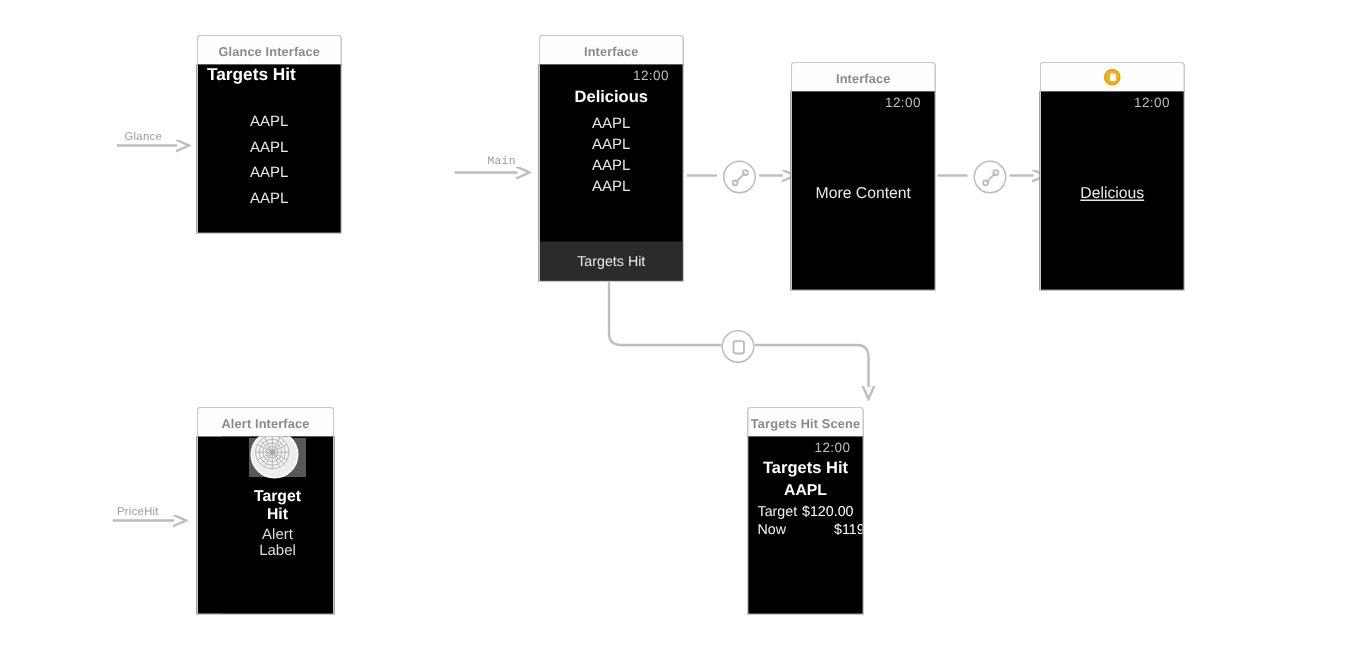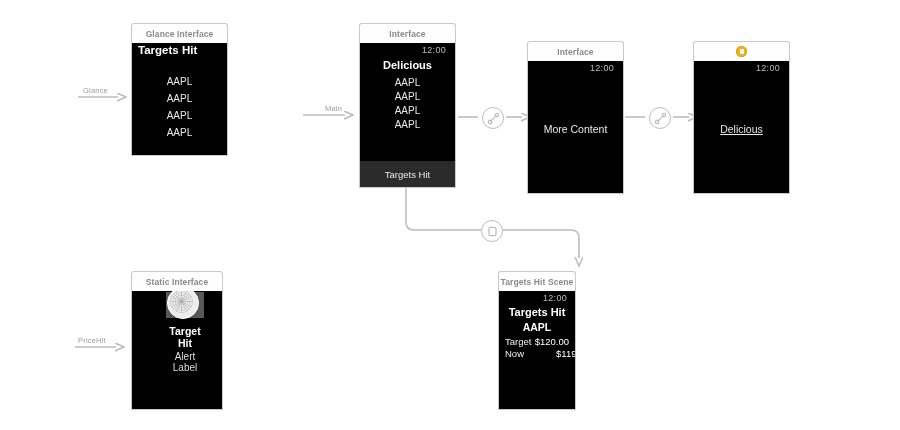--- a/index.html
+++ b/index.html
@@ -123,21 +123,21 @@
       <path d="M673,117 L689,117" marker-end="url(#ah)"></path>
 
       <path d="M75,347 L116,347" marker-end="url(#ah)"></path>
 
       <path d="M406,188 L406,222 Q406,230 414,230 L481,230"></path>
       <path d="M503,230 L571,230 Q579,230 579,238 L579,258" marker-end="url(#ah)"></path>
     </g>
   </svg>
 
   <div class="wire-label" style="left:83px;top:86px;">Glance</div>
-  <div class="wire-label" style="left:325px;top:104px;">Main</div>
+  <div class="wire-label" style="left:325px;top:104px;font-family:Liberation Mono, monospace;">Main</div>
   <div class="wire-label" style="left:78px;top:336px;">PriceHit</div>
 
   <div class="segue" style="left:482px;top:107px;">
     <svg width="13" height="13" viewBox="0 0 13 13">
       <line x1="3.4" y1="9.6" x2="9.6" y2="3.4" stroke="#bdbdbd" stroke-width="1.2"></line>
       <circle cx="3.1" cy="9.9" r="1.7" fill="none" stroke="#bdbdbd" stroke-width="1.2"></circle>
       <circle cx="9.9" cy="3.1" r="1.7" fill="none" stroke="#bdbdbd" stroke-width="1.2"></circle>
     </svg>
   </div>
   <div class="segue" style="left:649px;top:107px;">
@@ -210,21 +210,21 @@
     <div class="scene-body" style="height:133px;">
       <div class="watch-screen" style="left:0;right:0;top:0;bottom:0;padding:0 5px;">
         <div class="time">12:00</div>
         <div class="centered-text" style="margin-top:-8px;text-decoration:underline;">Delicious</div>
       </div>
     </div>
   </div>
 
   <div class="scene" style="left:131px;top:271px;width:92px;">
     <div class="scene-title">
-      <span>Static Interface</span>
+      <span>Alert Interface</span>
     </div>
     <div class="scene-body" style="height:119px;">
       <div class="watch-screen" style="left:0;right:0;top:0;bottom:0;padding:0 18px;margin-left:16px;">
         <div class="notif-bar">
           <div class="globe">
             <svg width="27" height="27" viewBox="0 0 28 28">
               <circle cx="14" cy="14" r="13" fill="#f2f2f2"></circle>
               <g stroke="#9a9a9a" stroke-width="0.45" fill="none">
                 <circle cx="14" cy="14" r="11.5"></circle>
                 <circle cx="14" cy="14" r="9"></circle>

